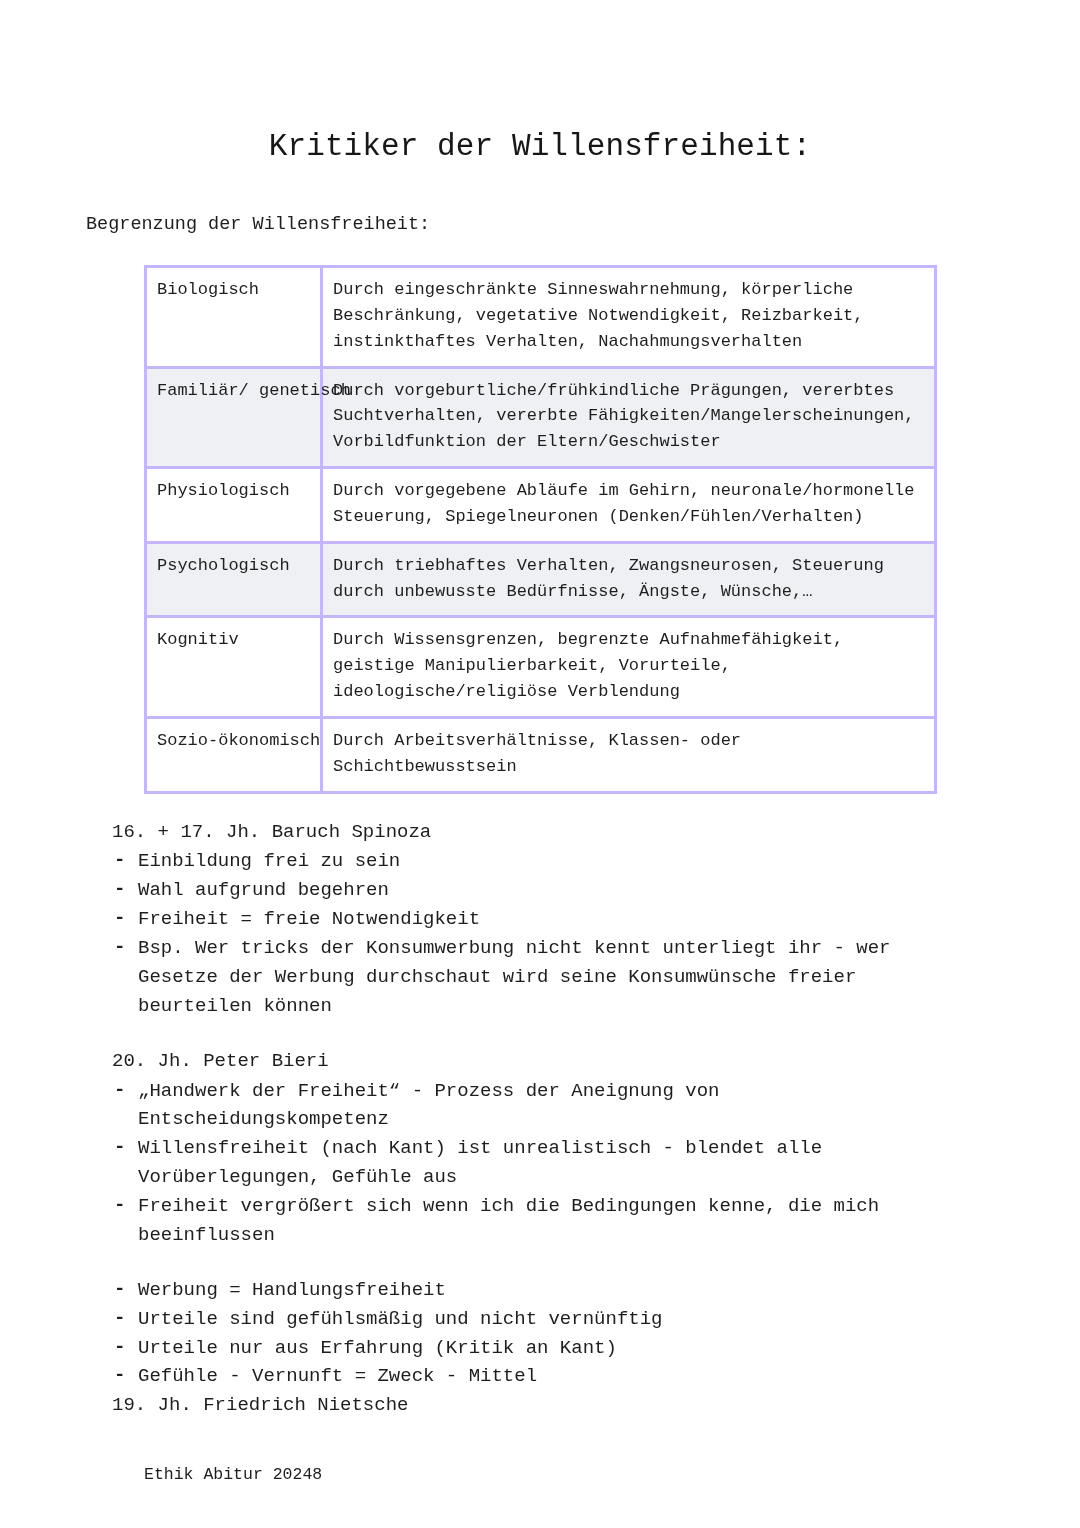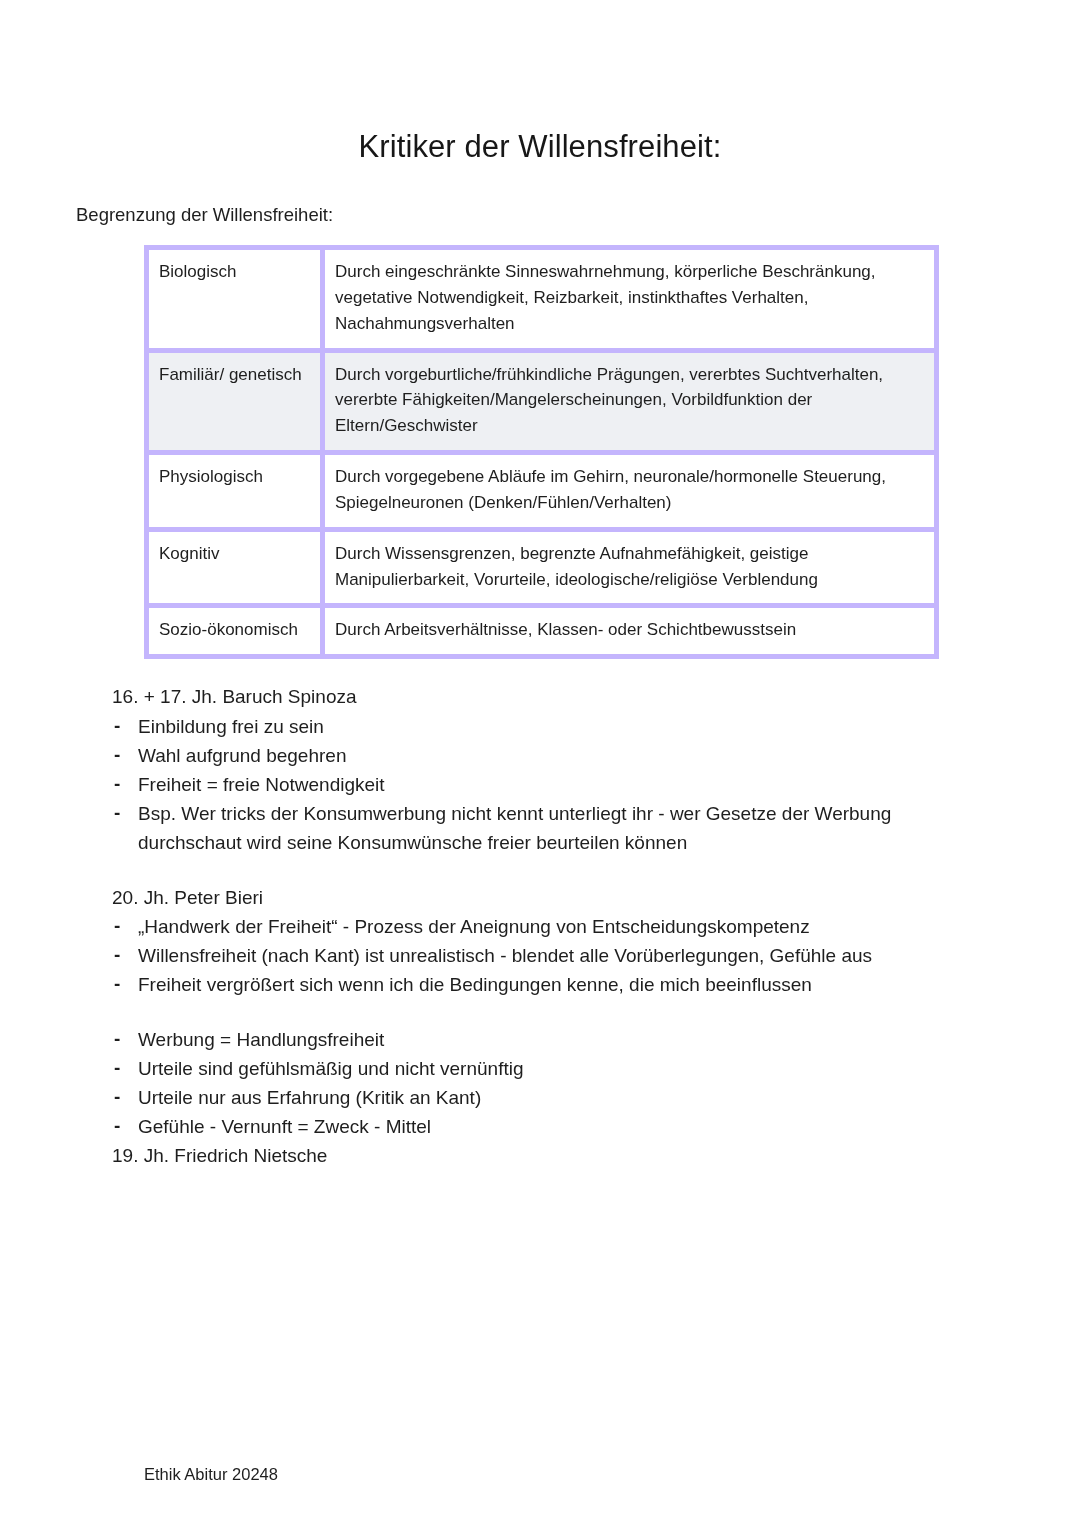--- a/index.html
+++ b/index.html
@@ -14,37 +14,38 @@
     color: #1a1a1a;
     -webkit-font-smoothing: antialiased;
   }
   .page {
     position: relative;
     width: 1080px;
     height: 1528px;
     box-sizing: border-box;
     padding: 0;
     overflow: hidden;
+    font-family: Liberation Mono, monospace;
   }
 
   
   .doc-title {
     text-align: center;
     font-size: 31px;
     font-weight: 400;
     color: #171717;
     letter-spacing: 0.1px;
     margin: 0;
     padding-top: 128px;
     line-height: 1.2;
   }
 
   
   .subtitle {
-    margin: 4px;
+    margin: 14px;
     padding-left: 72px;
     padding-top: 34px;
     font-size: 18.5px;
     font-weight: 400;
     color: #1e1e1e;
     line-height: 1.35;
   }
 
   
   .table-wrap {
@@ -52,21 +53,21 @@
     padding-top: 13px;
   }
   table.limits {
     border-collapse: collapse;
     width: 790px;
     table-layout: fixed;
     font-size: 17px;
     color: #1e1e1e;
   }
   table.limits td {
-    border: 5px solid #c4b5fd;
+    border: 3px solid #c4b5fd;
     vertical-align: top;
     padding: 9px 11px 11px 10px;
     line-height: 1.52;
   }
   table.limits col.c1 { width: 176px; }
   table.limits col.c2 { width: 614px; }
   tr.shade td {
     background: #eef0f3;
   }
   tr.plain td {
@@ -157,20 +158,24 @@
             <td class="label">Biologisch</td>
             <td>Durch eingeschränkte Sinneswahrnehmung, körperliche Beschränkung, vegetative Notwendigkeit, Reizbarkeit, instinkthaftes Verhalten, Nachahmungsverhalten</td>
           </tr>
           <tr class="shade">
             <td class="label">Familiär/ genetisch</td>
             <td>Durch vorgeburtliche/frühkindliche Prägungen, vererbtes Suchtverhalten, vererbte Fähigkeiten/Mangelerscheinungen, Vorbildfunktion der Eltern/Geschwister</td>
           </tr>
           <tr class="plain">
             <td class="label">Physiologisch</td>
             <td>Durch vorgegebene Abläufe im Gehirn, neuronale/hormonelle Steuerung, Spiegelneuronen (Denken/Fühlen/Verhalten)</td>
+          </tr>
+          <tr class="shade">
+            <td class="label">Psychologisch</td>
+            <td>Durch triebhaftes Verhalten, Zwangsneurosen, Steuerung durch unbewusste Bedürfnisse, Ängste, Wünsche,…</td>
           </tr>
           <tr class="plain">
             <td class="label">Kognitiv</td>
             <td>Durch Wissensgrenzen, begrenzte Aufnahmefähigkeit, geistige Manipulierbarkeit, Vorurteile, ideologische/religiöse Verblendung</td>
           </tr>
           <tr class="plain">
             <td class="label">Sozio-ökonomisch</td>
             <td>Durch Arbeitsverhältnisse, Klassen- oder Schichtbewusstsein</td>
           </tr>
         </tbody>

